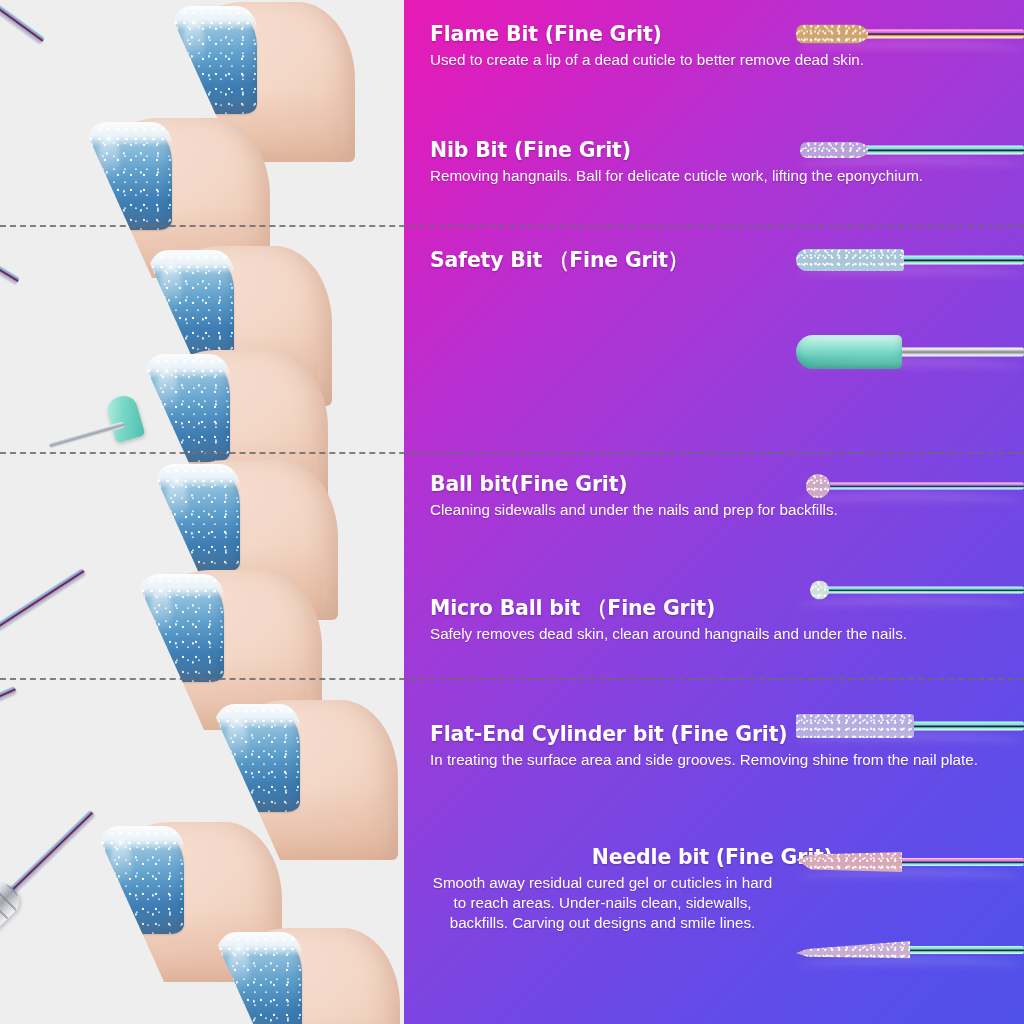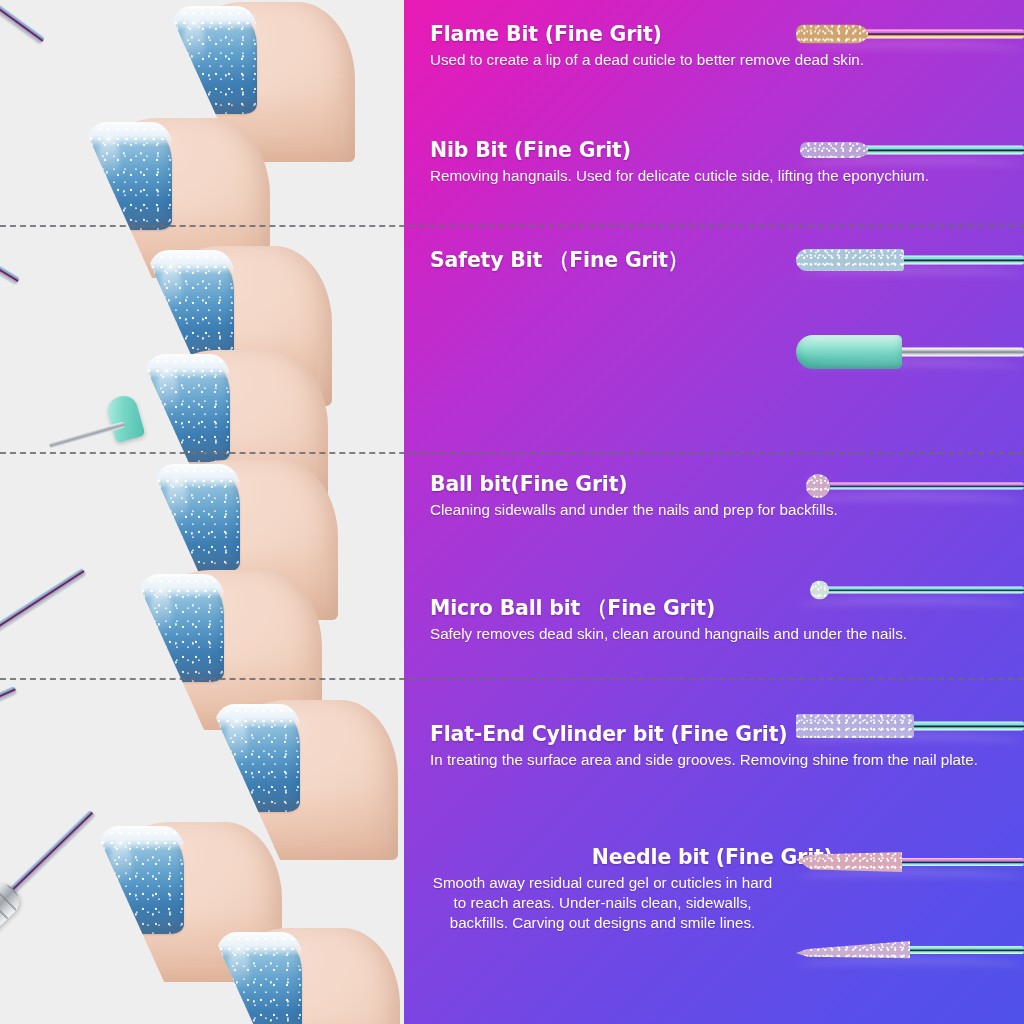--- a/index.html
+++ b/index.html
@@ -256,21 +256,21 @@
     </div>
     <div class="bit" style="left:392px; top:14px; width:228px;">
       <div class="shaft shaft-rainbow-a" style="left:60px; width:168px;"></div>
       <div class="head grit" style="left:0; width:72px; height:19px; border-radius:9px 16px 16px 9px / 9px 11px 11px 9px;
                   background-color:#cfa46e; background-blend-mode:screen;"></div>
       <div class="refl"></div>
     </div>
 
     <div class="entry" style="top:138px;">
       <h2>Nib Bit (Fine Grit)</h2>
-      <p style="width:560px;">Removing hangnails. Used for delicate cuticle side, lifting the eponychium.</p>
+      <p style="width:560px;">Removing hangnails. Ball for delicate cuticle work, lifting the eponychium.</p>
     </div>
     <div class="bit" style="left:392px; top:130px; width:228px;">
       <div class="shaft shaft-rainbow-b" style="left:64px; width:164px;"></div>
       <div class="head grit" style="left:4px; width:68px; height:16px; border-radius:8px 14px 14px 8px / 8px 9px 9px 8px;
                   background-color:#b9a3d8; background-blend-mode:screen;"></div>
       <div class="refl"></div>
     </div>
 
     <div class="entry" style="top:248px;">
       <h2>Safety Bit （Fine Grit）</h2>

